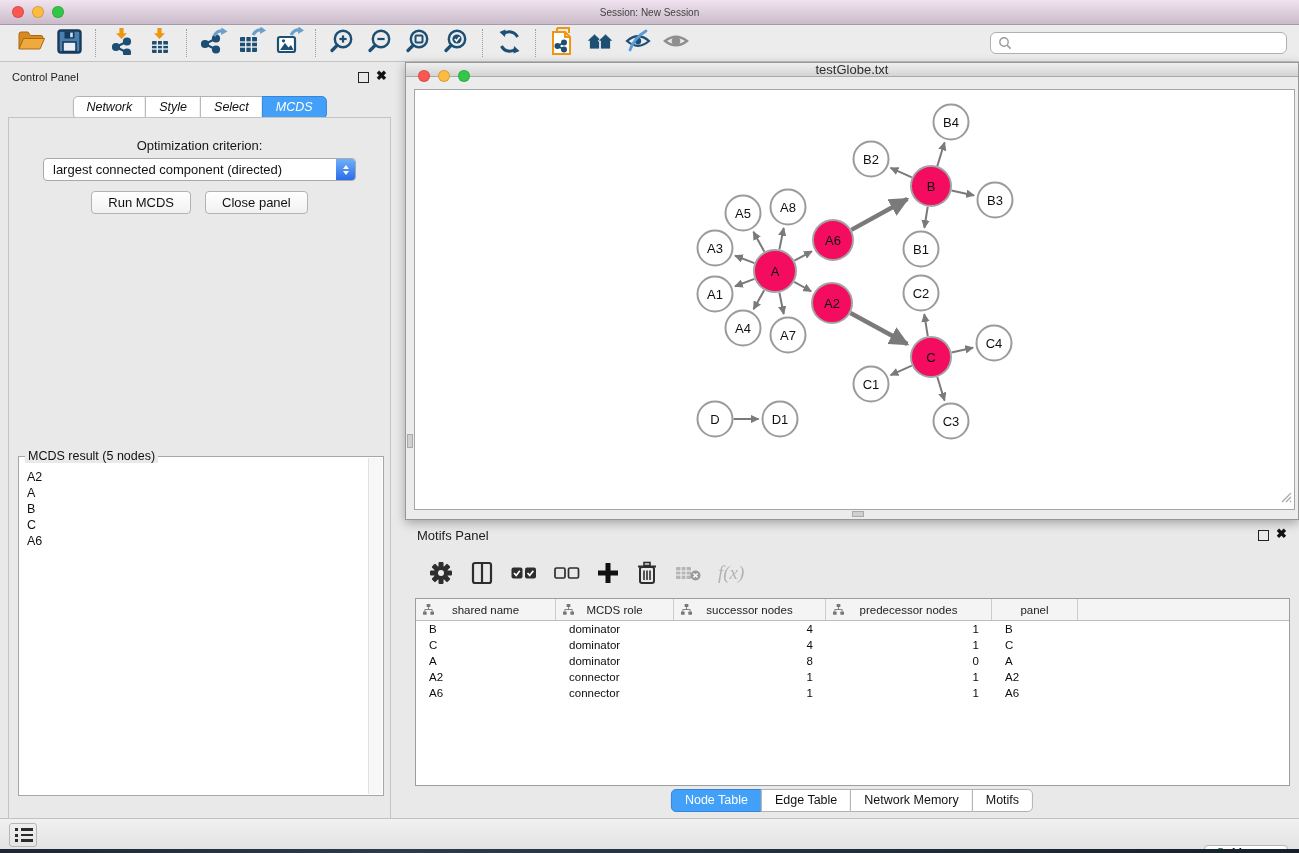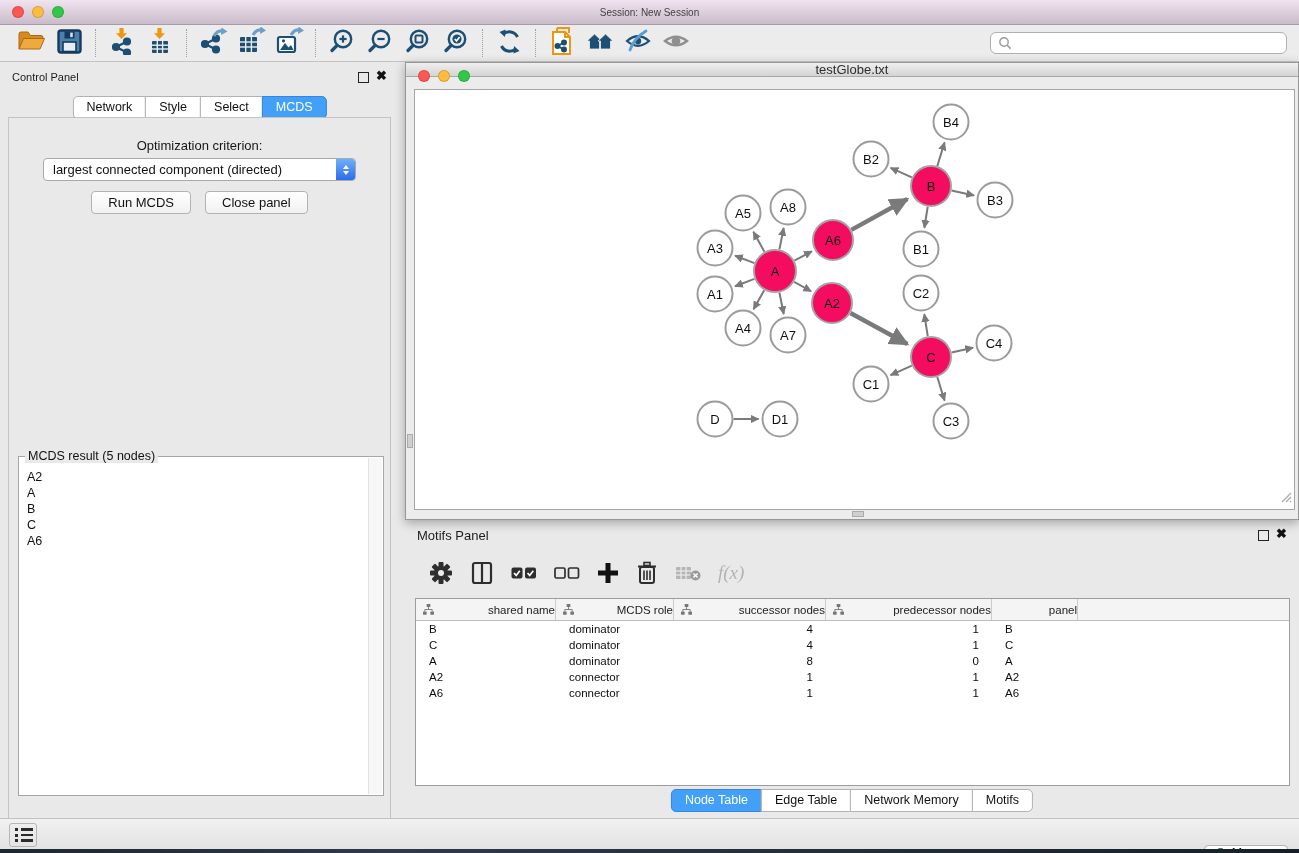--- a/index.html
+++ b/index.html
@@ -33,21 +33,21 @@
   .dock-head { position:absolute; top:0; left:0; right:0; height:30px; }
   .dock-title { position:absolute; left:12px; top:9px; font-size:11px; color:#1c1c1c; }
   .float-box { position:absolute; top:10px; width:11px; height:11px; border:1.6px solid #222; }
   .close-x { position:absolute; top:6px; font-size:13px; font-weight:bold; color:#111; }
   .mtabs { position:absolute; display:flex; }
   .mtab { background:#fff; border:1px solid #b2b2b2; margin-left:-1px; font-size:12.5px;
     color:#111; padding:3px 13px 4px; white-space:nowrap; cursor:default; }
   .mtab:first-child { border-radius:5px 0 0 5px; margin-left:0; }
   .mtab:last-child { border-radius:0 5px 5px 0; }
   .mtab.sel { background:#42a0f8; border-color:#3585dd; color:#fff; }
-  .ctl-tabs { top:34px; left:50%; transform:translateX(-50%); }
+  .ctl-tabs { top:34px; left:50%; transform:translateX(-50%);font-style:italic; }
   .panel-body { position:absolute; left:8px; top:55px; width:383px; height:747px;
     background:#e9e9e9; border:1px solid #c3c3c3; }
   .opt-label { position:absolute; top:20px; width:100%; text-align:center; font-size:13px; color:#161616; }
   .dd { position:absolute; left:34px; top:40px; width:313px; height:23px; background:#fff;
     border:1px solid #a9a9a9; border-radius:4px; display:flex; align-items:center; }
   .dd-text { flex:1; font-size:13px; color:#111; padding-left:9px; white-space:nowrap; overflow:hidden; }
   .dd-step { width:19px; height:21px; border-radius:0 3px 3px 0;
     background:linear-gradient(#6fb0fa,#2a6ceb); display:flex; flex-direction:column;
     align-items:center; justify-content:center; gap:2px; }
   .chev-up { width:0;height:0;border-left:3.5px solid transparent;border-right:3.5px solid transparent;border-bottom:4.5px solid #fff; }
@@ -85,21 +85,21 @@
   .table-panel { position:absolute; left:405px; top:458px; width:894px; height:298px; }
   .tp-head { position:absolute; top:0; left:0; right:0; height:28px; }
   .tp-title { position:absolute; left:12px; top:8px; font-size:13px; color:#1c1c1c; }
   .tp-toolbar { position:absolute; top:33px; left:10px; right:9px; height:40px;
     display:flex; align-items:center; gap:17px; padding-left:14px; }
   .tpi { display:flex; align-items:center; justify-content:center; }
   .fx { font-family:"Liberation Serif", serif; font-style:italic; font-size:19px; color:#b3b3b3; }
   .node-table { position:absolute; top:78px; left:10px; right:9px; height:188px;
     background:#fff; border:1px solid #9d9d9d; overflow:hidden; }
   .thead { display:flex; background:#f4f4f4; border-bottom:1px solid #bdbdbd; height:22px; }
-  .th { position:relative; display:flex; align-items:center; justify-content:flex-end;
+  .th { position:relative; display:flex; align-items:center; justify-content:center;
     font-size:11.5px; color:#222; border-right:1px solid #cccccc; }
   .th-icon { position:absolute; left:7px; top:5px; }
   .th.fill { flex:1; border-right:none; }
   .tbody .tr { display:flex; height:16px; align-items:center; }
   .td { font-size:11.5px; color:#0d0d0d; padding:0 13px; white-space:nowrap; }
   .tp-tabs { top:269px; left:50%; transform:translateX(-50%); }
 
   
   .statusbar { position:absolute; left:0; right:0; top:818px; height:31px;
     background:linear-gradient(#f1f1f1,#e3e3e3); border-top:1px solid #c2c2c2; }

